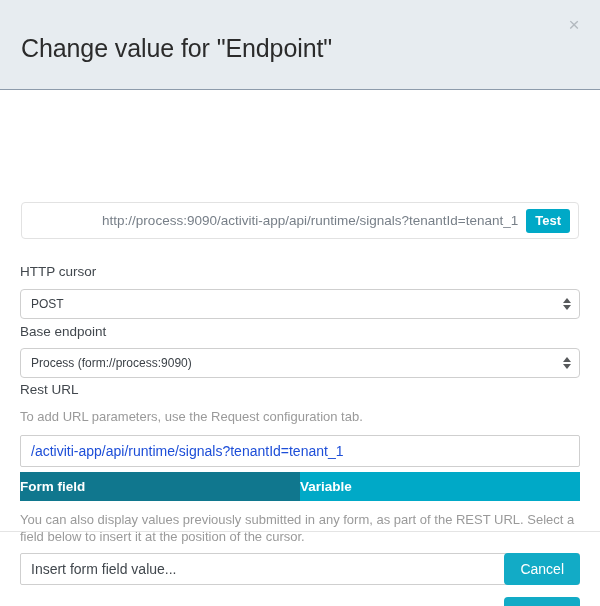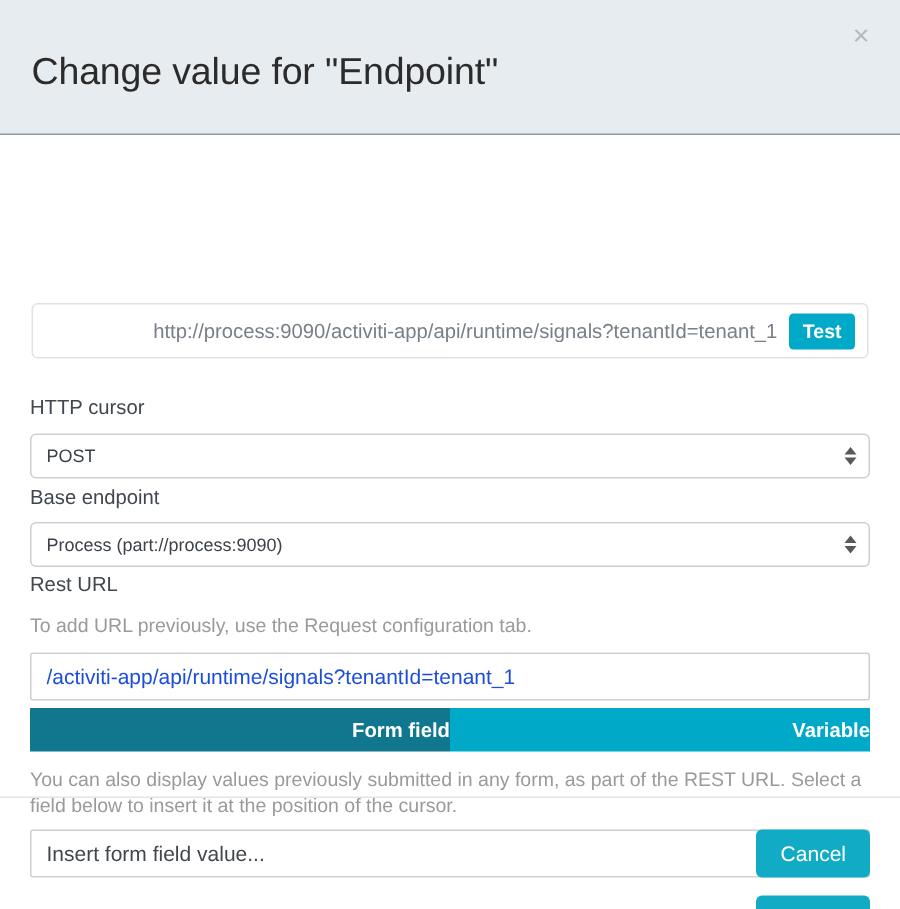--- a/index.html
+++ b/index.html
@@ -206,21 +206,21 @@
   .toggle-btn {
     flex: 1 1 50%;
     border: none;
     color: #ffffff;
     font-size: 13.5px;
     font-weight: bold;
     font-family: "Liberation Sans", sans-serif;
     cursor: pointer;
     padding: 0;
     line-height: 29px;
-    text-align: right;
+    text-align: left;
   }
   .toggle-btn.active   { background: #10778e; }
   .toggle-btn.inactive { background: #00a9c7; }
 
   
   .modal-footer {
     position: absolute;
     left: 0;
     right: 0;
     bottom: 0;
@@ -270,29 +270,29 @@
     <div class="select-box select-http">
       <span>POST</span>
       <span class="stepper">
         <span class="tri-up"></span>
           <span class="tri-down"></span>
       </span>
     </div>
 
     <div class="field-label label-base">Base endpoint</div>
     <div class="select-box select-base">
-      <span>Process (part://process:9090)</span>
+      <span>Process (form://process:9090)</span>
       <span class="stepper">
         <span class="tri-up"></span>
           <span class="tri-down"></span>
       </span>
     </div>
 
     <div class="field-label label-rest">Rest URL</div>
-    <div class="help-text help-rest">To add URL previously, use the Request configuration tab.</div>
+    <div class="help-text help-rest">To add URL parameters, use the Request configuration tab.</div>
     <input class="text-input input-resturl" type="text" value="/activiti-app/api/runtime/signals?tenantId=tenant_1" style="">
 
     <div class="toggle-group">
       <button class="toggle-btn active">Form field</button>
       <button class="toggle-btn inactive">Variable</button>
     </div>
 
     <div class="help-text help-form">You can also display values previously submitted in any form, as part of the REST URL. Select a field below to insert it at the position of the cursor.</div>
 
     <input class="text-input input-insert" type="text" placeholder="Insert form field value..." style="">

